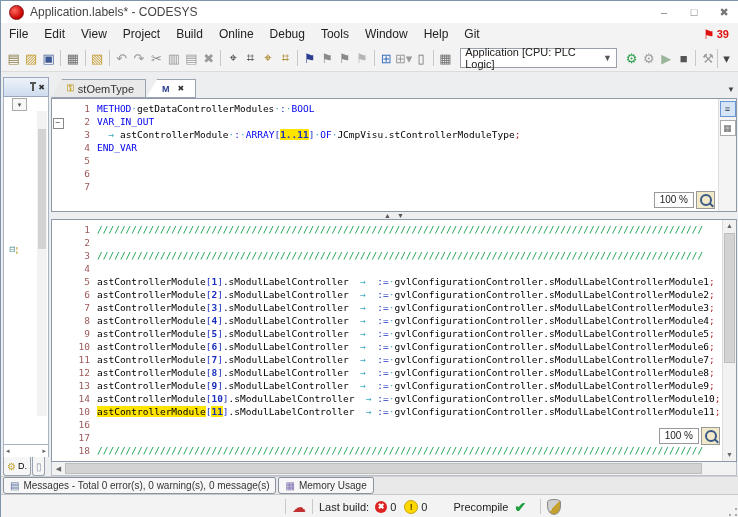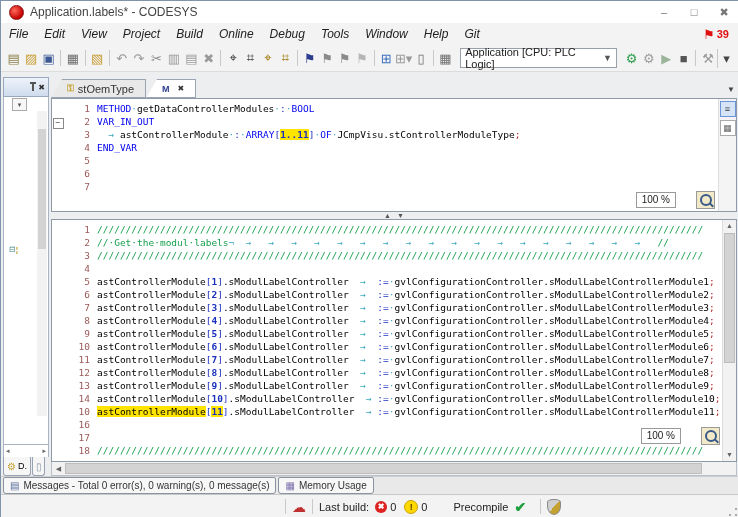--- a/index.html
+++ b/index.html
@@ -65,21 +65,21 @@
   .c-ws{color:#3aa7c0;}
   .c-cm{color:#18a04e;}
   .c-op{color:#1b2fbe;}
   .c-num{color:#1b2fbe;font-weight:bold;}
   .c-sc{color:#b22222;}
   .hl{background:#ffe400;}
   
   .decl-rcol{position:absolute;right:0;top:0;bottom:0;width:17px;background:#f4f4f4;border-left:1px solid #ddd;display:flex;flex-direction:column;align-items:center;padding-top:2px;gap:3px;}
   .viewbtn{width:14px;height:14px;display:flex;align-items:center;justify-content:center;font-size:9px;border:1px solid #aaa;background:#fff;color:#666;}
   .viewbtn.sel{border:1px solid #6a96d8;background:#d6e4f7;color:#333;}
-  .zoomctl{position:absolute;display:flex;align-items:center;gap:20px;}
+  .zoomctl{position:absolute;display:flex;align-items:center;gap:2px;}
   .zoomctl .zbox{border:1px solid #999;background:#fff;font-size:10px;padding:0 5px;height:14px;line-height:14px;color:#222;font-family:"Liberation Sans",sans-serif;}
   .zoomctl .magbtn{width:17px;height:16px;border:1px solid #999;background:#f1e9c8;display:flex;align-items:center;justify-content:center;}
   .mag{width:8px;height:8px;border:2px solid #3a5a8a;border-radius:50%;position:relative;}
   .mag::after{content:'';position:absolute;width:5px;height:2px;background:#3a5a8a;transform:rotate(45deg);right:-4px;bottom:-2px;}
   .decl-zoom{right:21px;bottom:2px;}
   .impl-zoom{right:16px;bottom:16px;}
   
   .splitter{height:7px;background:#eceef0;display:flex;align-items:center;justify-content:center;font-size:7px;color:#555;gap:6px;flex:0 0 auto;}
   
   .vscroll{position:absolute;top:0;right:0;bottom:0;width:13px;background:#f2f2f2;border-left:1px solid #ddd;}
@@ -116,21 +116,21 @@
     <span class="applogo"></span>
     <span class="apptitle">Application.labels* - CODESYS</span>
     <span class="winbtns">
       <span class="winbtn">–</span>
       <span class="winbtn">□</span>
       <span class="winbtn">✖</span>
     </span>
   </div>
 
   <div class="menubar">
-    <span id="menu-items" style="display:flex;font-style:italic;">
+    <span id="menu-items" style="display:flex;">
         <span class="menuitem">File</span>
         <span class="menuitem">Edit</span>
         <span class="menuitem">View</span>
         <span class="menuitem">Project</span>
         <span class="menuitem">Build</span>
         <span class="menuitem">Online</span>
         <span class="menuitem">Debug</span>
         <span class="menuitem">Tools</span>
         <span class="menuitem">Window</span>
         <span class="menuitem">Help</span>
@@ -287,21 +287,20 @@
       <div class="implpane paneborder">
         <div class="codearea" id="impl-code">
             <div class="code-row">
               <span class="foldcol"></span>
               <span class="gut">1</span>
               <span class="codetext"><span class="c-cm">//////////////////////////////////////////////////////////////////////////////////////////////////////////</span></span>
             </div>
             <div class="code-row">
               <span class="foldcol"></span>
               <span class="gut">2</span>
-              <span class="codetext"><span class="c-cm">//·Get·the·modul·labels</span><span class="c-ws">¬  →   →   →   →   →   →   →   →   →   →   →   →   →   →   →   →   →   →   </span><span class="c-cm">//</span></span>
             </div>
             <div class="code-row">
               <span class="foldcol"></span>
               <span class="gut">3</span>
               <span class="codetext"><span class="c-cm">//////////////////////////////////////////////////////////////////////////////////////////////////////////</span></span>
             </div>
             <div class="code-row">
               <span class="foldcol"></span>
               <span class="gut">4</span>
               <span class="codetext"></span>

